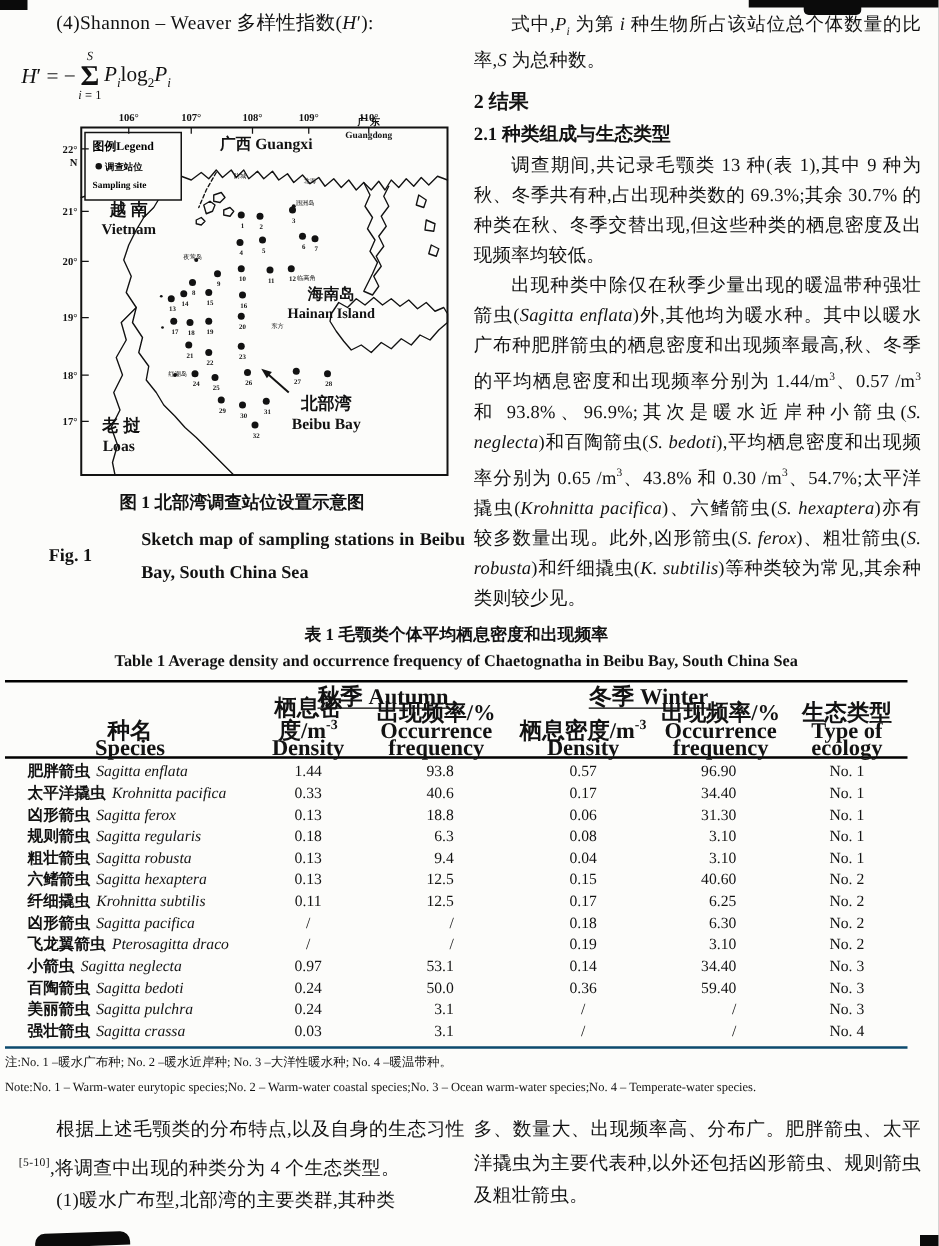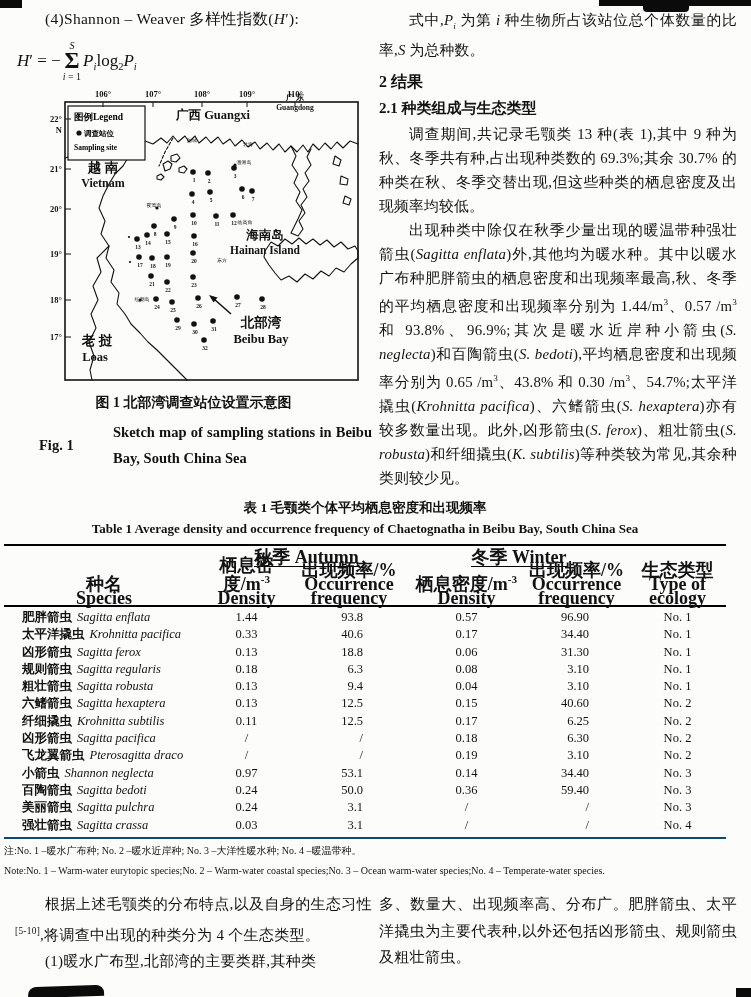--- a/index.html
+++ b/index.html
@@ -370,21 +370,21 @@
         </div>
         <div class="t-row">
           <div class="c-sp"><span class="cn">飞龙翼箭虫</span><span class="la">Pterosagitta draco</span></div>
           <div class="c-ad">/</div>
           <div class="c-af">/</div>
           <div class="c-wd">0.19</div>
           <div class="c-wf">3.10</div>
           <div class="c-eco">No. 2</div>
         </div>
         <div class="t-row">
-          <div class="c-sp"><span class="cn">小箭虫</span><span class="la">Shannon neglecta</span></div>
+          <div class="c-sp"><span class="cn">小箭虫</span><span class="la">Sagitta neglecta</span></div>
           <div class="c-ad">0.97</div>
           <div class="c-af">53.1</div>
           <div class="c-wd">0.14</div>
           <div class="c-wf">34.40</div>
           <div class="c-eco">No. 3</div>
         </div>
         <div class="t-row">
           <div class="c-sp"><span class="cn">百陶箭虫</span><span class="la">Sagitta bedoti</span></div>
           <div class="c-ad">0.24</div>
           <div class="c-af">50.0</div>

